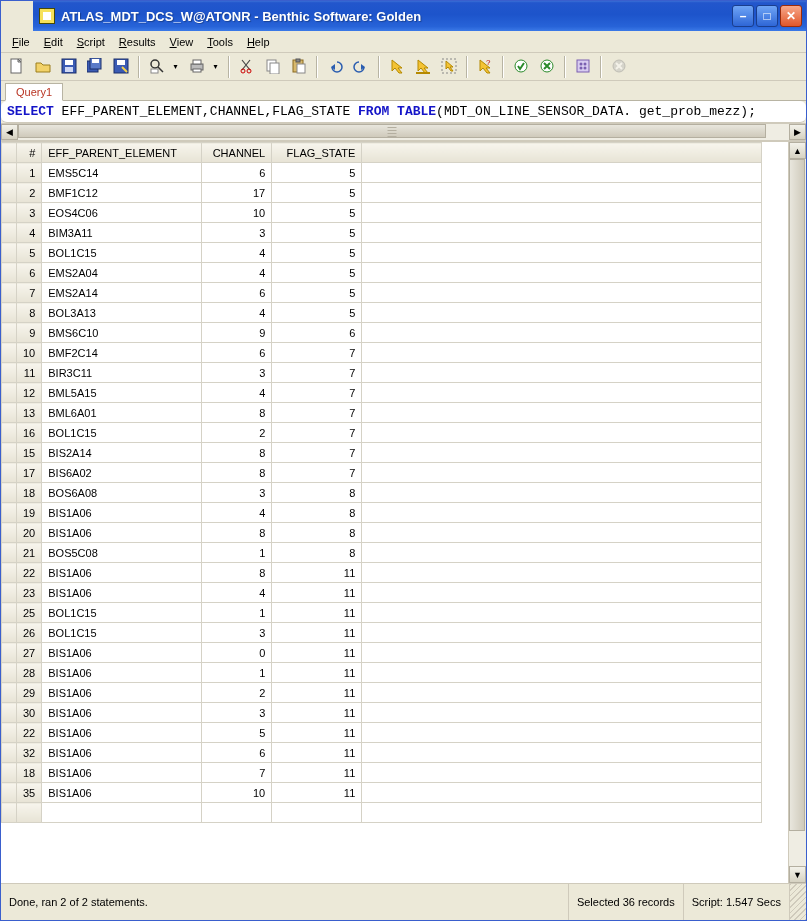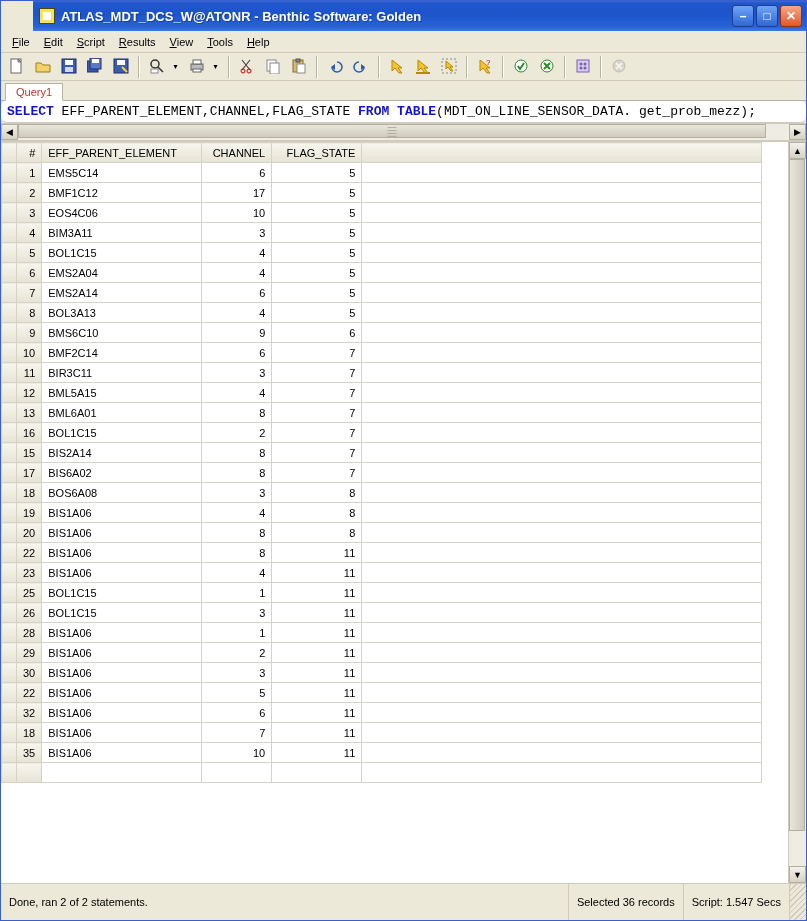--- a/index.html
+++ b/index.html
@@ -441,20 +441,28 @@
           <tr>
             <td class="rowsel"></td>
             <td class="rownum">20</td>
             <td class="col-epe">BIS1A06</td>
             <td class="col-ch">8</td>
             <td class="col-fs">8</td>
             <td class="filler-col"></td>
           </tr>
           <tr>
             <td class="rowsel"></td>
+            <td class="rownum">21</td>
+            <td class="col-epe">BOS5C08</td>
+            <td class="col-ch">1</td>
+            <td class="col-fs">8</td>
+            <td class="filler-col"></td>
+          </tr>
+          <tr>
+            <td class="rowsel"></td>
             <td class="rownum">22</td>
             <td class="col-epe">BIS1A06</td>
             <td class="col-ch">8</td>
             <td class="col-fs">11</td>
             <td class="filler-col"></td>
           </tr>
           <tr>
             <td class="rowsel"></td>
             <td class="rownum">23</td>
             <td class="col-epe">BIS1A06</td>
@@ -468,20 +476,28 @@
             <td class="col-epe">BOL1C15</td>
             <td class="col-ch">1</td>
             <td class="col-fs">11</td>
             <td class="filler-col"></td>
           </tr>
           <tr>
             <td class="rowsel"></td>
             <td class="rownum">26</td>
             <td class="col-epe">BOL1C15</td>
             <td class="col-ch">3</td>
+            <td class="col-fs">11</td>
+            <td class="filler-col"></td>
+          </tr>
+          <tr>
+            <td class="rowsel"></td>
+            <td class="rownum">27</td>
+            <td class="col-epe">BIS1A06</td>
+            <td class="col-ch">0</td>
             <td class="col-fs">11</td>
             <td class="filler-col"></td>
           </tr>
           <tr>
             <td class="rowsel"></td>
             <td class="rownum">28</td>
             <td class="col-epe">BIS1A06</td>
             <td class="col-ch">1</td>
             <td class="col-fs">11</td>
             <td class="filler-col"></td>

